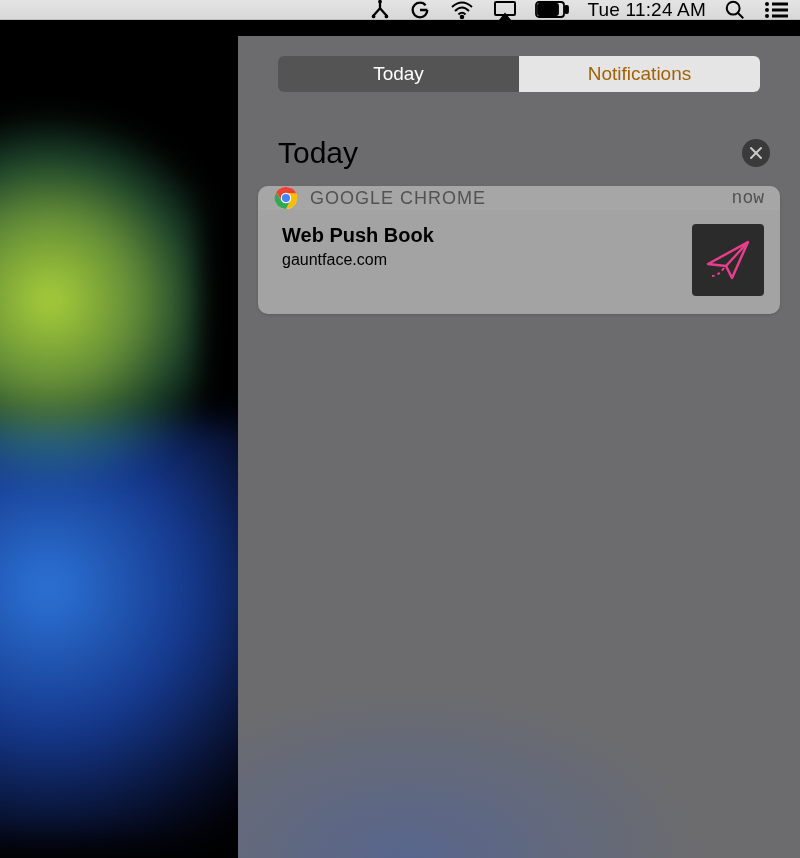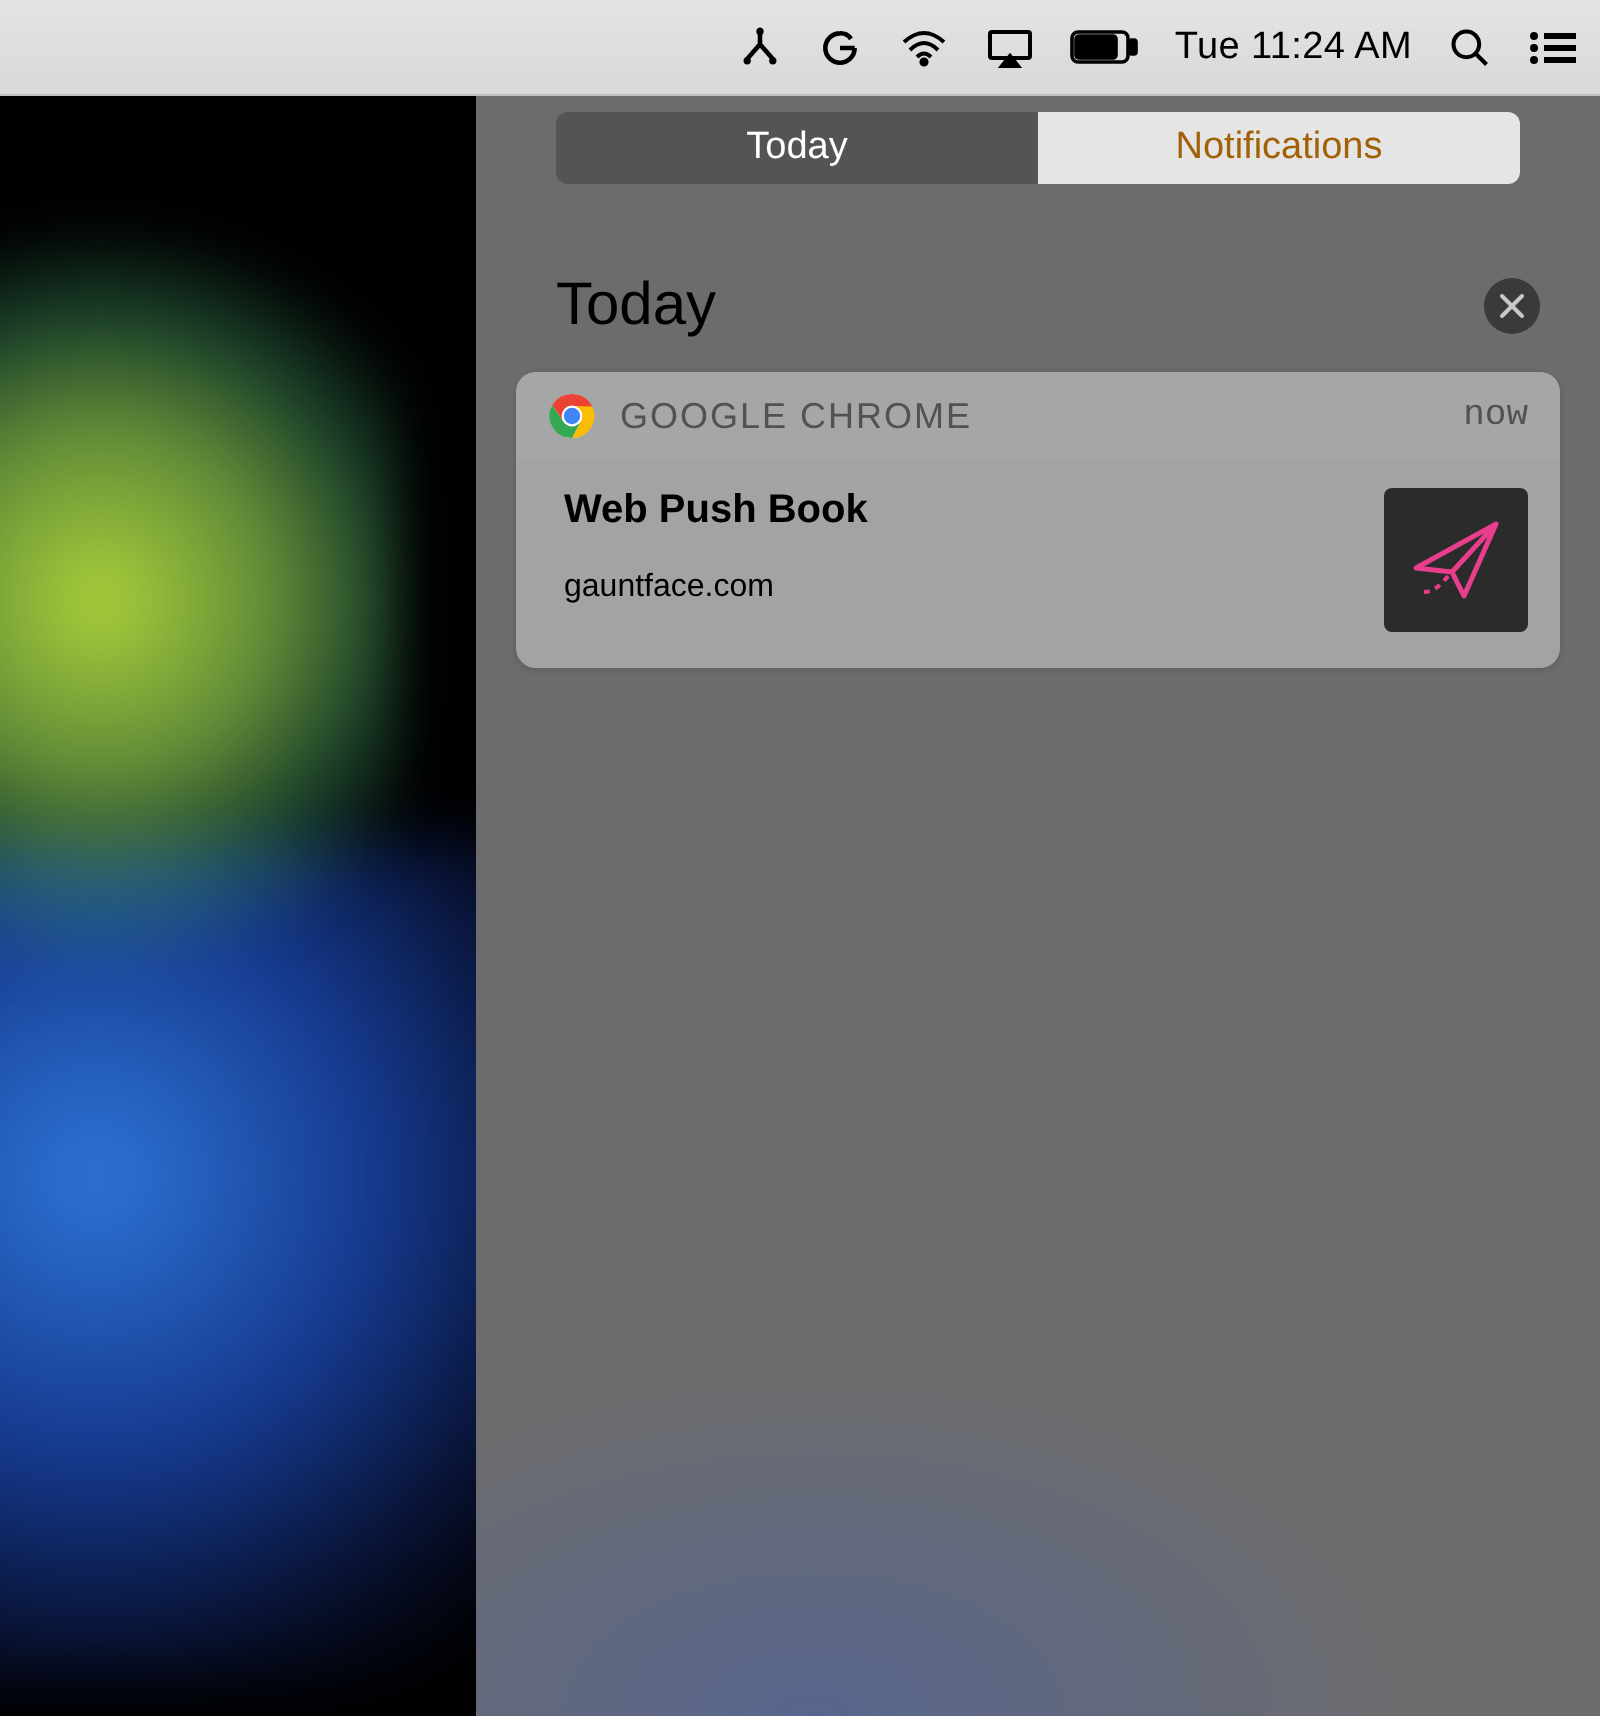--- a/index.html
+++ b/index.html
@@ -36,21 +36,21 @@
       width: 420px;
       height: 420px;
       background: radial-gradient(circle at 40% 40%, rgba(50,130,240,0.9) 0%, rgba(30,80,200,0.7) 40%, rgba(20,40,120,0.3) 70%, transparent 85%);
       filter: blur(16px);
     }
     .menubar {
       position: absolute;
       top: 0;
       left: 0;
       right: 0;
-      height: 48px;
+      height: 20px;
       background: linear-gradient(#e4e4e4, #d8d8d8);
       border-bottom: 1px solid #bfbfbf;
       display: flex;
       align-items: center;
       justify-content: flex-end;
       padding: 0 12px;
       gap: 18px;
       z-index: 10;
     }
     .menubar-item {
@@ -140,21 +140,21 @@
       right: 20px;
       border-radius: 10px;
       overflow: hidden;
       background: rgba(200,200,200,0.6);
       box-shadow: 0 1px 3px rgba(0,0,0,0.15);
     }
     .card-header {
       display: flex;
       align-items: center;
       background: rgba(170,170,170,0.55);
-      padding: 10px 16px;
+      padding: 0 16px;
       gap: 12px;
     }
     .app-name {
       font-size: 18px;
       letter-spacing: 1px;
       color: #525252;
       flex: 1;
     }
     .timestamp {
       font-size: 18px;
@@ -166,21 +166,21 @@
       padding: 14px 16px 18px 24px;
       gap: 16px;
     }
     .card-text {
       flex: 1;
       color: #000;
     }
     .notif-title {
       font-size: 20px;
       font-weight: 600;
-      margin-bottom: 18px;
+      margin-bottom: 4px;
     }
     .notif-domain {
       font-size: 16px;
       margin-bottom: 4px;
     }
     .notif-body {
       font-size: 19px;
       line-height: 1.35;
     }
     .notif-image {

